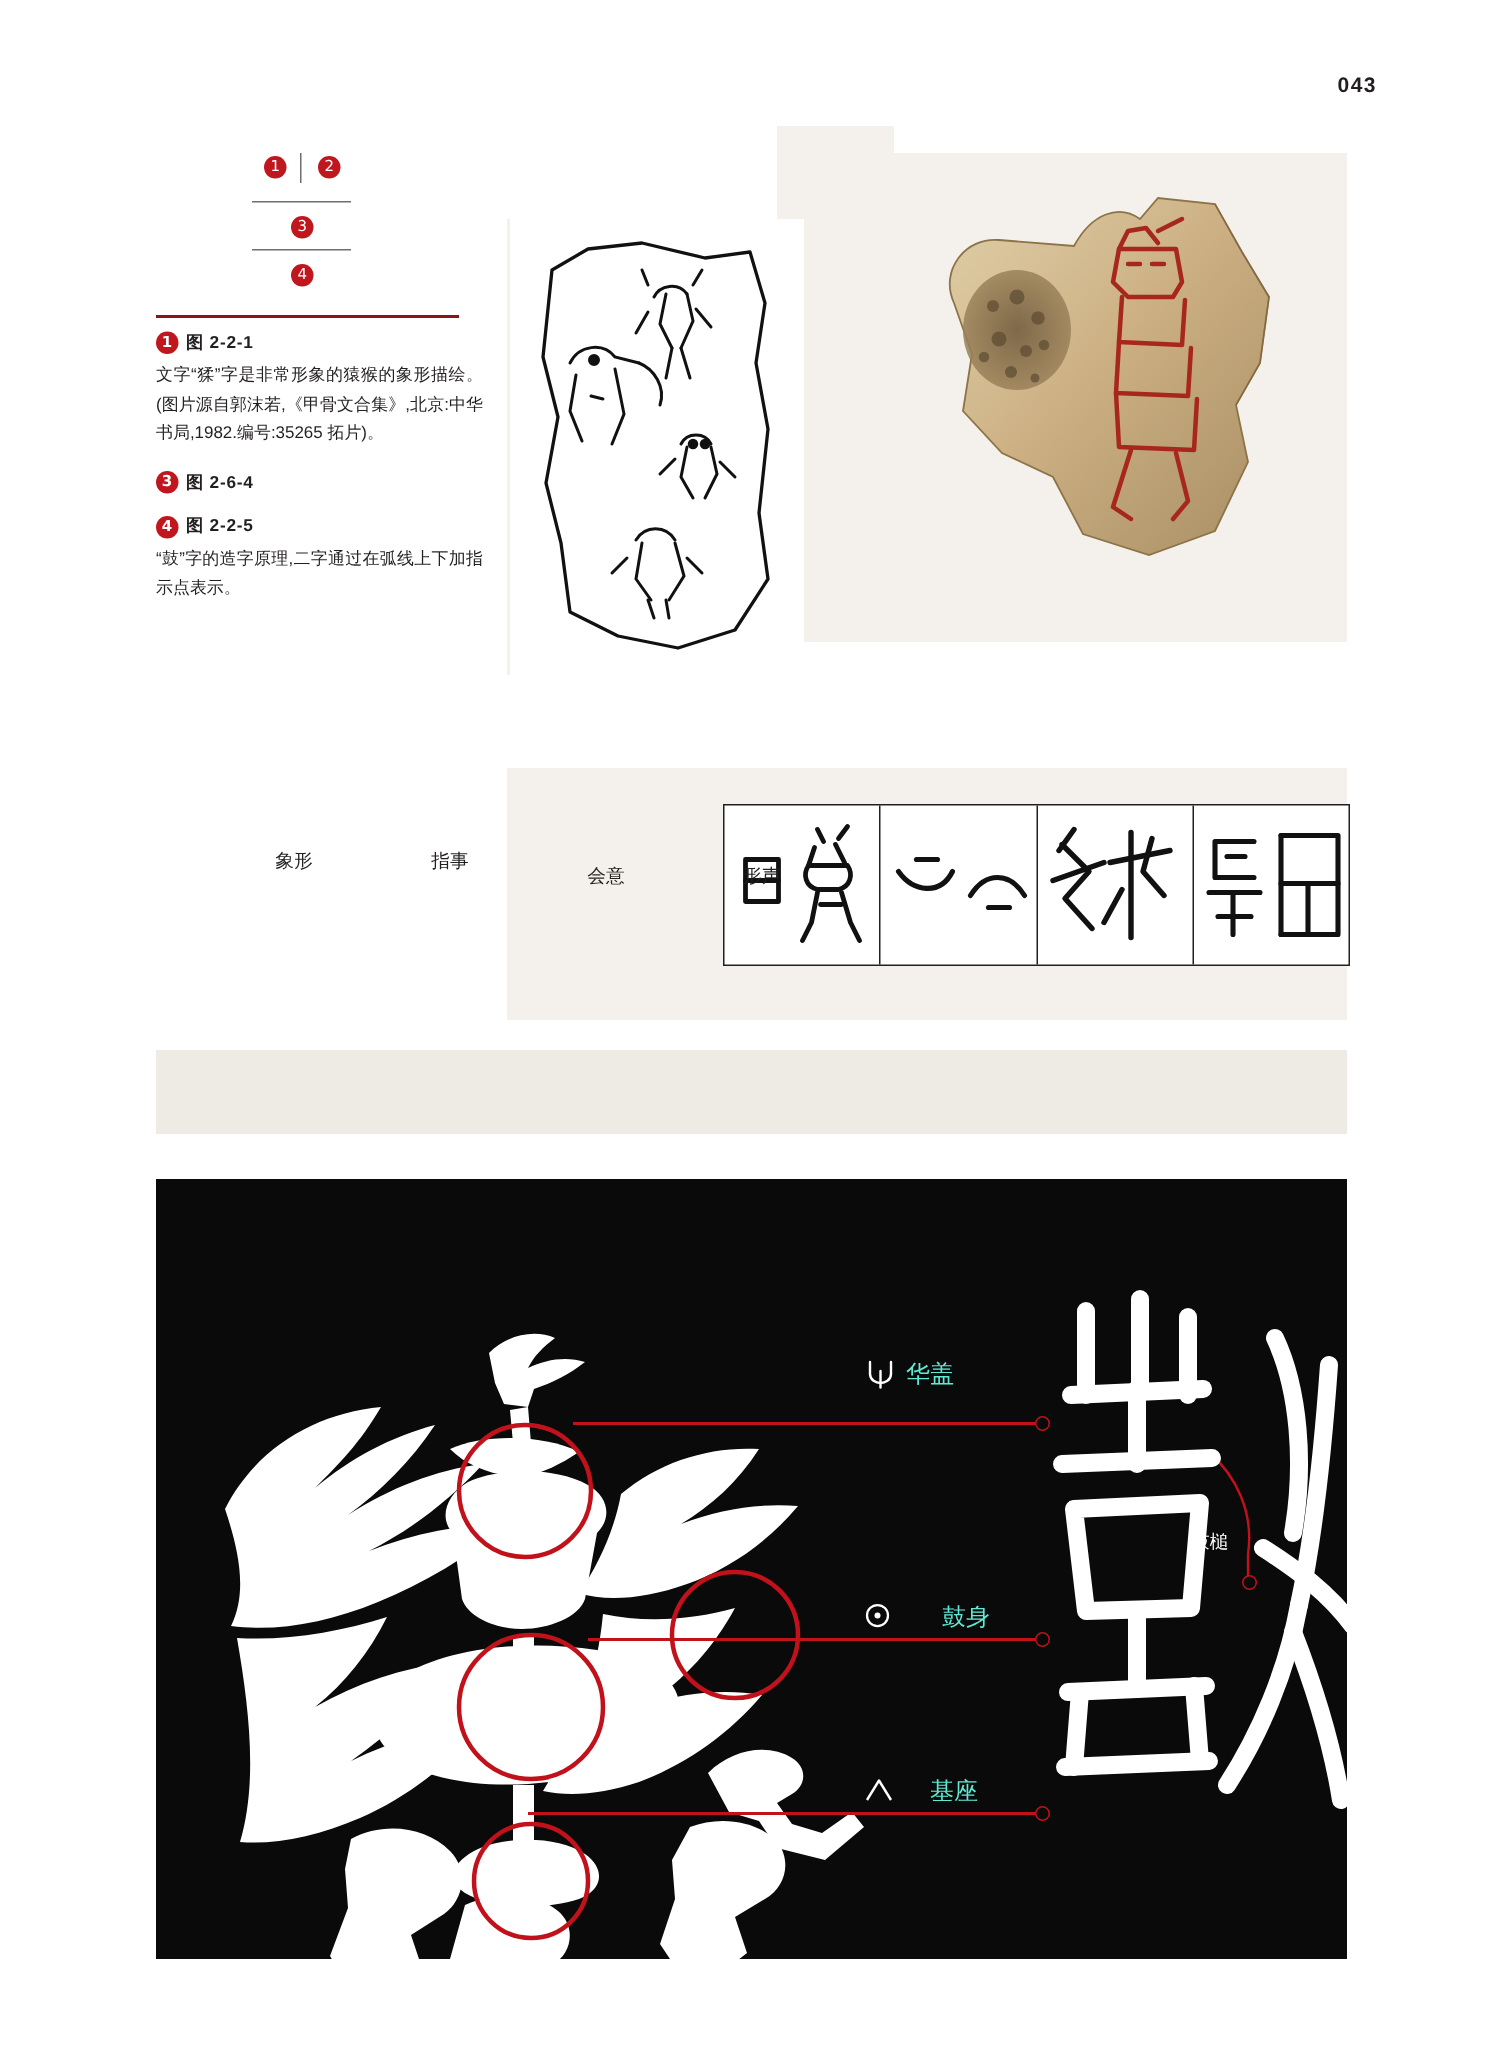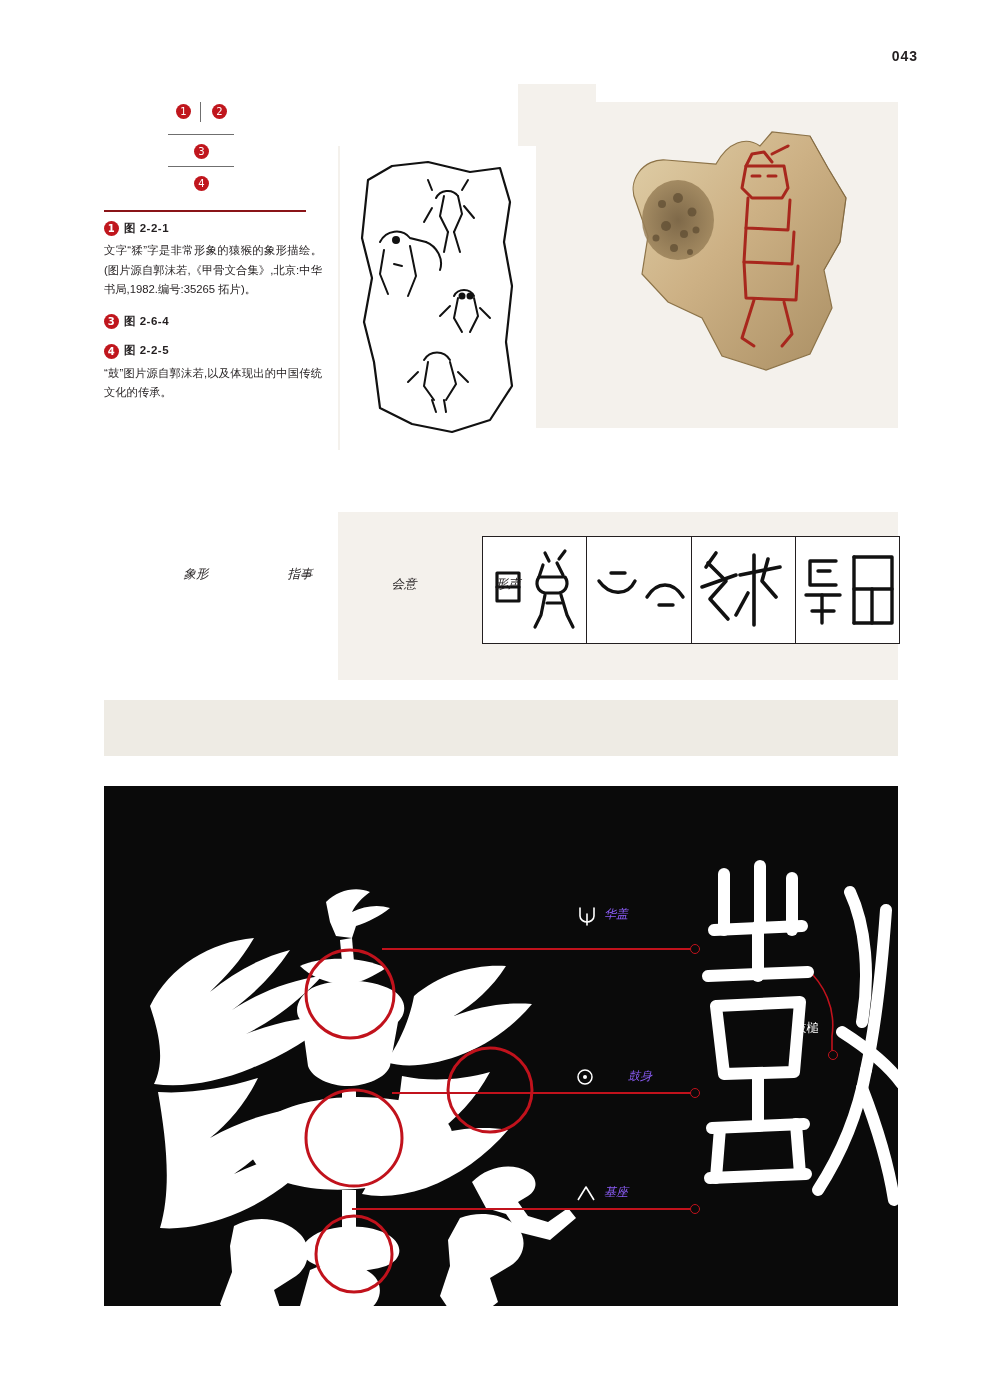--- a/index.html
+++ b/index.html
@@ -184,21 +184,20 @@
     overflow: hidden;
   }
   .glyph-cell:last-child { border-right: none; }
 
   .glyph-labels {
     position: absolute;
     left: 144px;
     top: 566px;
     width: 416px;
     display: flex;
-    font-style: italic;
   }
   .glyph-labels > div {
     flex: 1 1 0;
     text-align: center;
     font-size: 12.5px;
     color: #231f20;
   }
   .glyph-labels > div:nth-child(3) { padding-top: 10px; }
   .glyph-labels > div:nth-child(4) { padding-top: 10px; }
 
@@ -230,24 +229,23 @@
   .callout-dot {
     position: absolute;
     width: 8px;
     height: 8px;
     border: 1.5px solid #c1121c;
     border-radius: 50%;
     background: #0a0a0a;
   }
   .callout-label {
     position: absolute;
-    color: #8b5cf6;
-    font-size: 12px;
+    color: #5eead4;
+    font-size: 16px;
     white-space: nowrap;
-    font-style: italic;
   }
   .callout-mini {
     position: absolute;
     color: #ffffff;
     font-size: 14px;
   }
   .drum-stick-label {
     position: absolute;
     color: #ffffff;
     font-size: 12.5px;
@@ -283,21 +281,21 @@
   <div class="note">
     <div class="note-head">
       <span class="num-badge">3</span><span>图 2-6-4</span>
     </div>
   </div>
 
   <div class="note">
     <div class="note-head">
       <span class="num-badge">4</span><span>图 2-2-5</span>
     </div>
-    <div class="note-body">“鼓”图片源自郭沫若,以及体现出的中国传统文化的传承。</div>
+    <div class="note-body">“鼓”字的造字原理,二字通过在弧线上下加指示点表示。</div>
   </div>
 
 </div>
 
 <div class="fig-panel">
   <div class="fig-white-top"></div>
   <div class="fig-white-right"></div>
   <div class="fig-white-block"></div>
   <div class="fig-white-block2"></div>
 
@@ -516,21 +514,21 @@
   </div>
   <div class="callout-label" style="left:524px; top:282px;">鼓身</div>
 
   <div class="callout-line" style="left:248px; top:422px; width:342px;"></div>
   <div class="callout-dot" style="left:586px; top:418px;"></div>
   <div class="callout-mini" style="left:472px; top:398px;">
     <svg width="20" height="18" viewBox="0 0 20 18">
       <path d="M2 16 L10 3 L18 16" fill="none" stroke="#fff" stroke-width="1.6" stroke-linejoin="round"></path>
     </svg>
   </div>
-  <div class="callout-label" style="left:500px; top:398px;">基座</div>
+  <div class="callout-label" style="left:516px; top:398px;">基座</div>
 
   <div class="callout-line" style="left:702px; top:250px; width:0px;"></div>
   <svg width="120" height="120" viewBox="0 0 120 120" style="position:absolute;left:688px;top:176px;">
     <path d="M14 6 C32 22 44 46 40 74" fill="none" stroke="#c1121c" stroke-width="1.6"></path>
     <path d="M40 74 L40 92" fill="none" stroke="#c1121c" stroke-width="1.6"></path>
   </svg>
   <div class="callout-dot" style="left:724px; top:264px;"></div>
   <div class="drum-stick-label" style="left:690px; top:234px;">鼓槌</div>
 
   <svg width="220" height="420" viewBox="0 0 220 420" style="position:absolute;left:586px;top:70px;">

